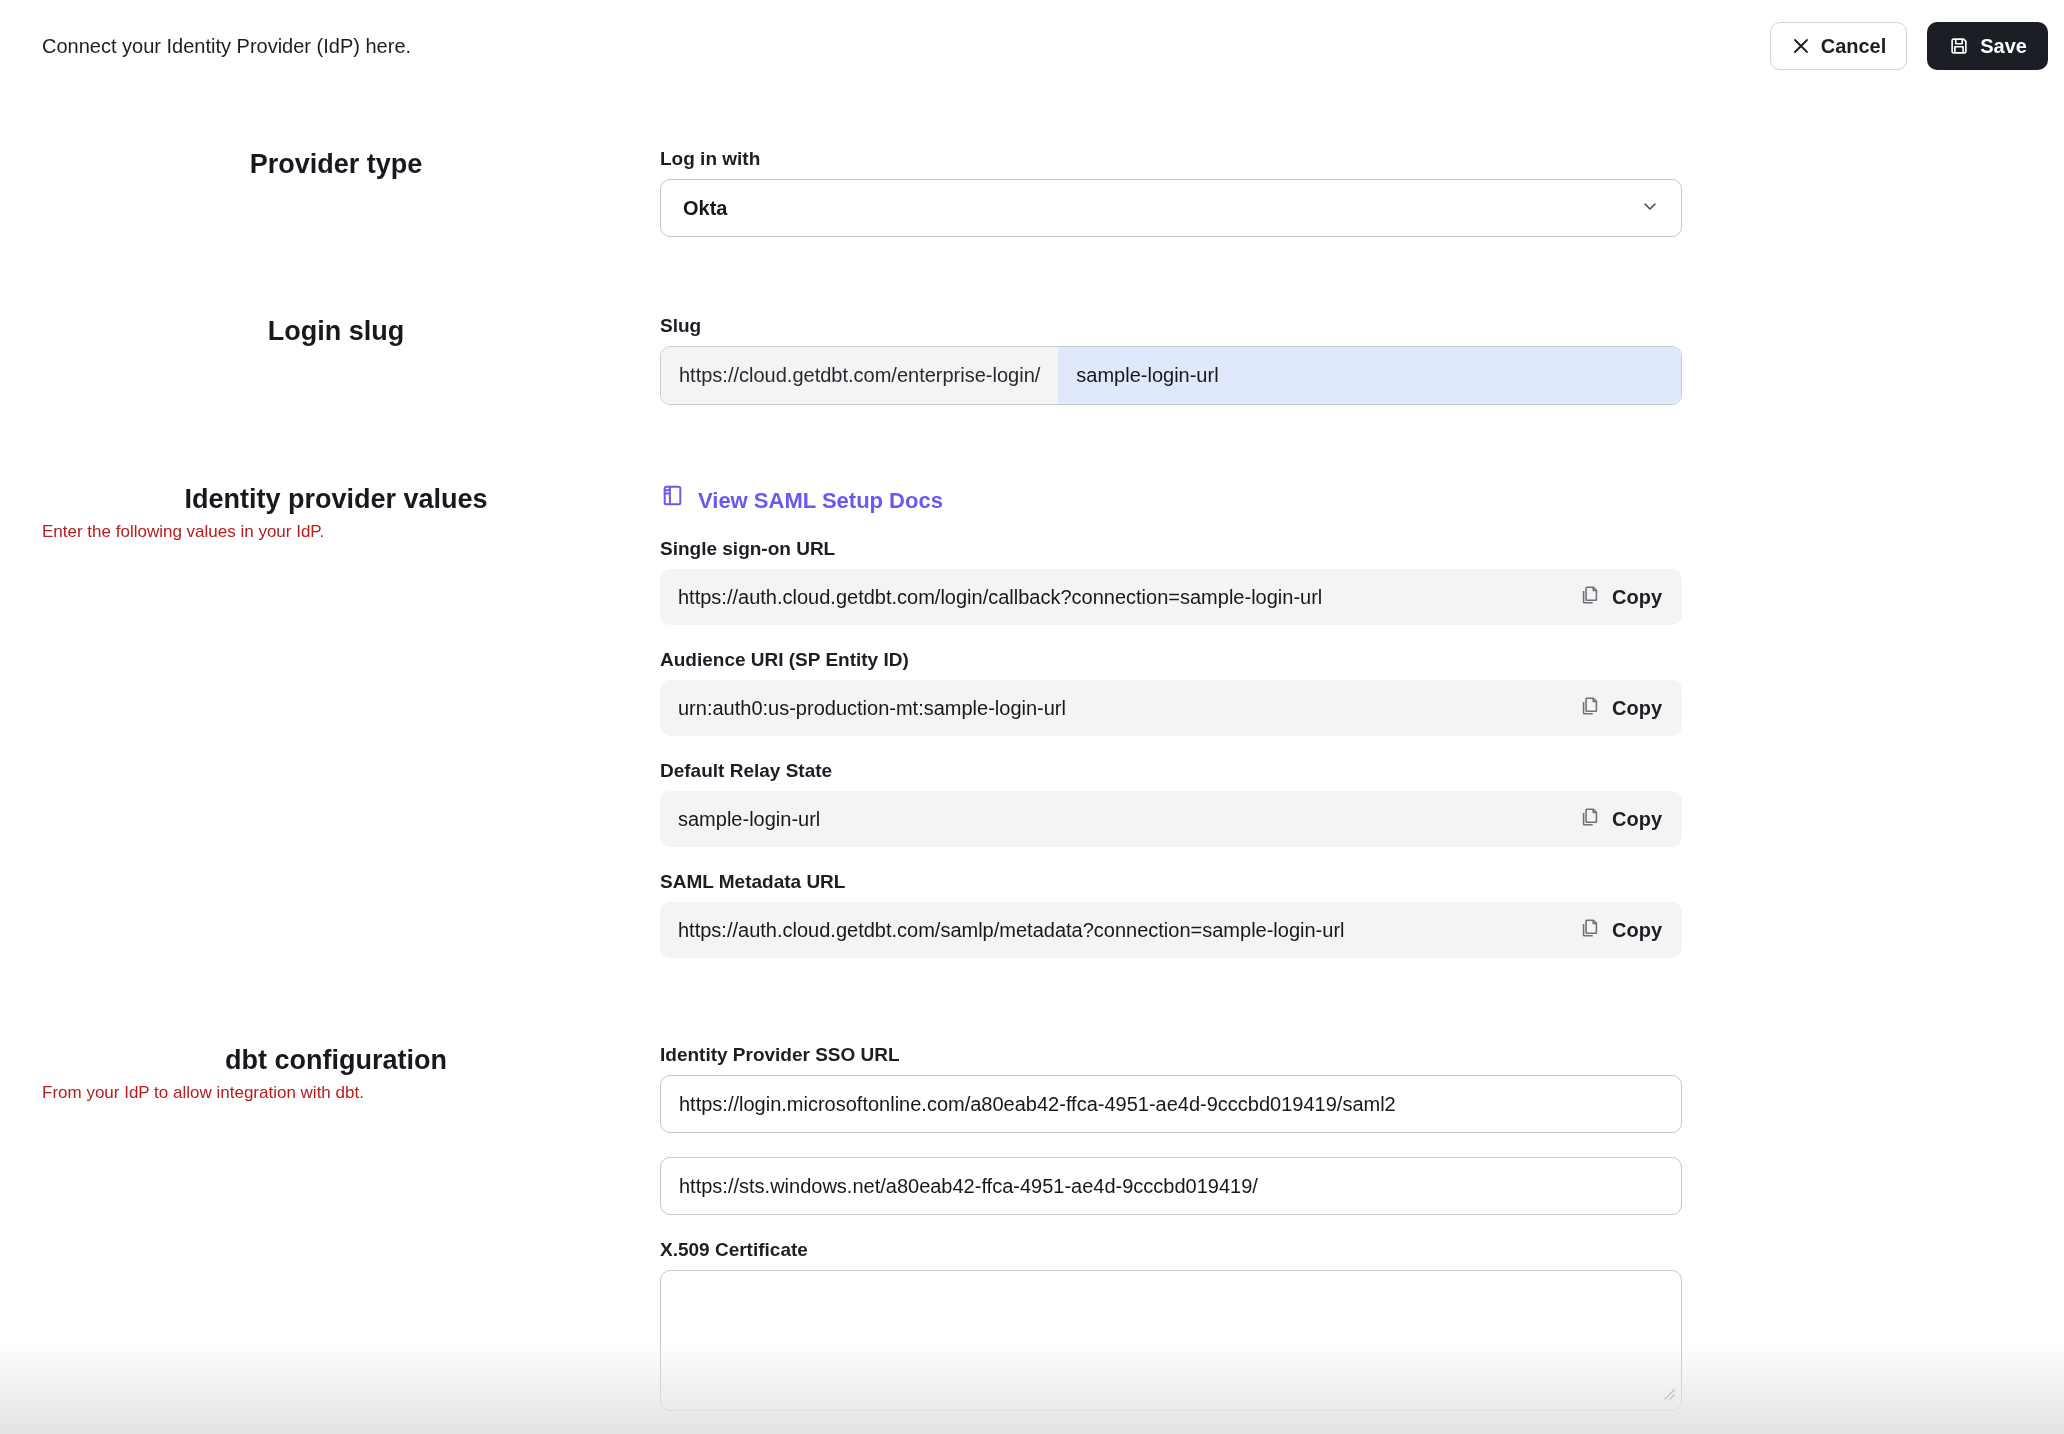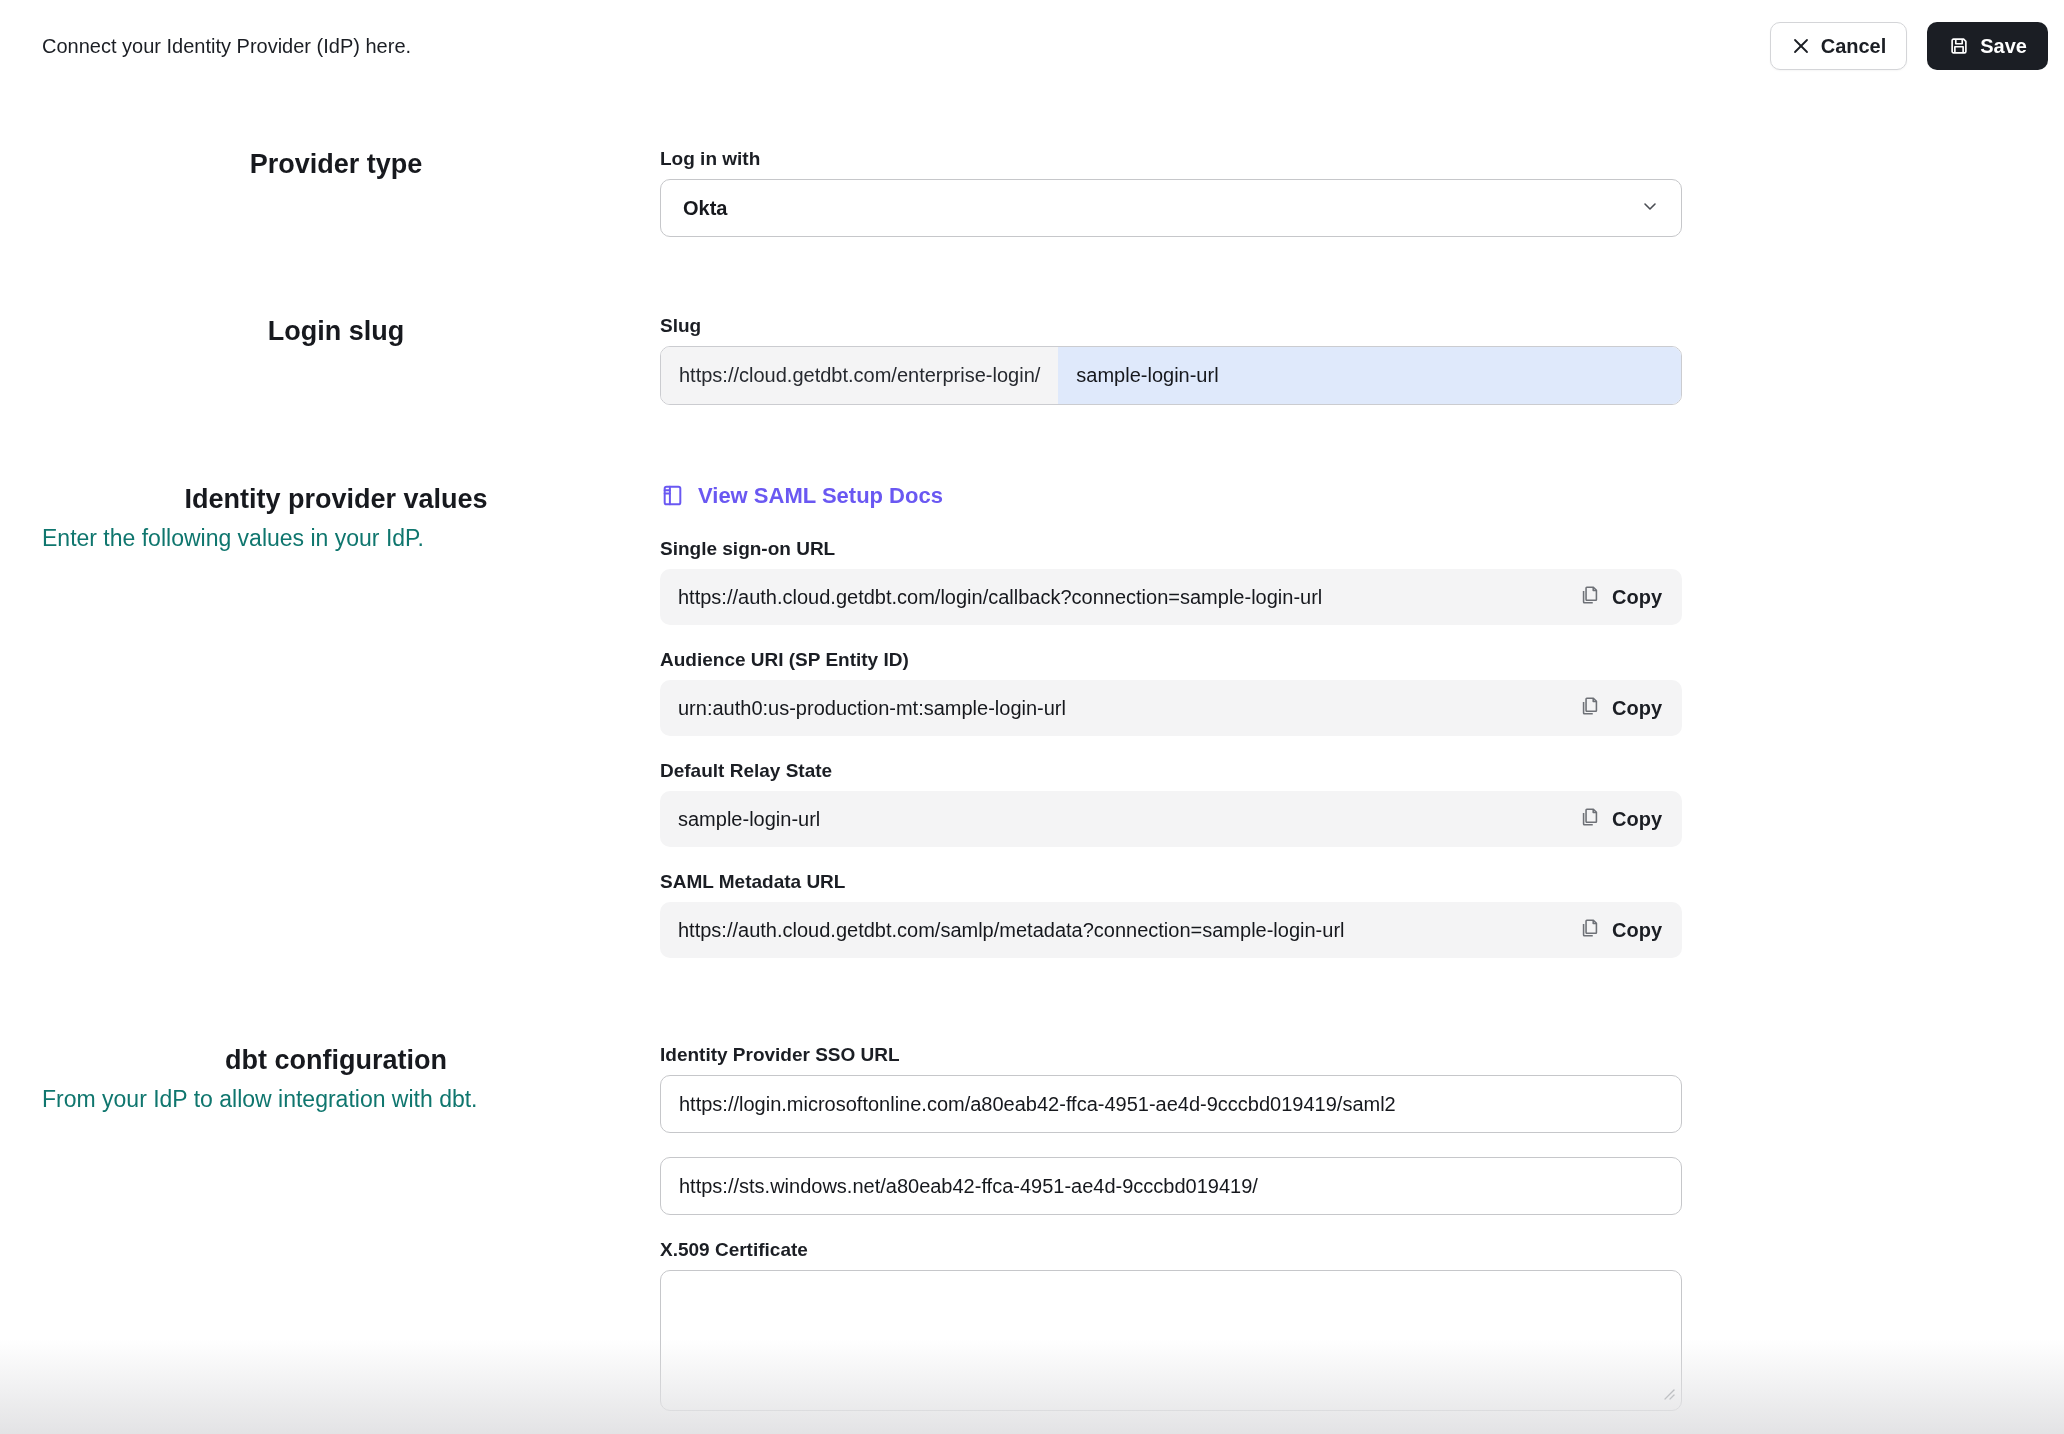--- a/index.html
+++ b/index.html
@@ -53,21 +53,21 @@
   .btn svg { display: block; }
 
   
   .content { padding-left: 42px; }
   .section-row { display: flex; margin-top: 78px; }
   .section-row.dbt { margin-top: 86px; }
   .col-left { width: 618px; flex-shrink: 0; padding-right: 30px; }
   .col-right { width: 1022px; flex-shrink: 0; }
 
   .section-title { font-size: 27px; font-weight: 600; color: #17191e; line-height: 33px; text-align: center; }
-  .section-subtitle { margin-top: 10px; font-size: 23px; color: #0f766e; line-height: 24px; }
+  .section-subtitle { margin-top: 4px; font-size: 17px; color: #b91c1c; line-height: 24px; }
 
   .field-label {
     display: block;
     font-size: 19px;
     font-weight: 600;
     color: #1b1e24;
     margin-bottom: 9px;
     line-height: 22px;
   }
 
@@ -110,21 +110,21 @@
     background: #dfe9fb;
     font-family: inherit;
     font-size: 20px;
     color: #16181d;
     padding: 0 18px;
   }
 
   
   .docs-link {
     display: inline-flex;
-    align-items: flex-start;
+    align-items: flex-end;
     gap: 13px;
     color: #6a58f2;
     font-size: 22px;
     font-weight: 600;
     text-decoration: none;
     margin-bottom: 24px;
     cursor: pointer;
   }
 
   

